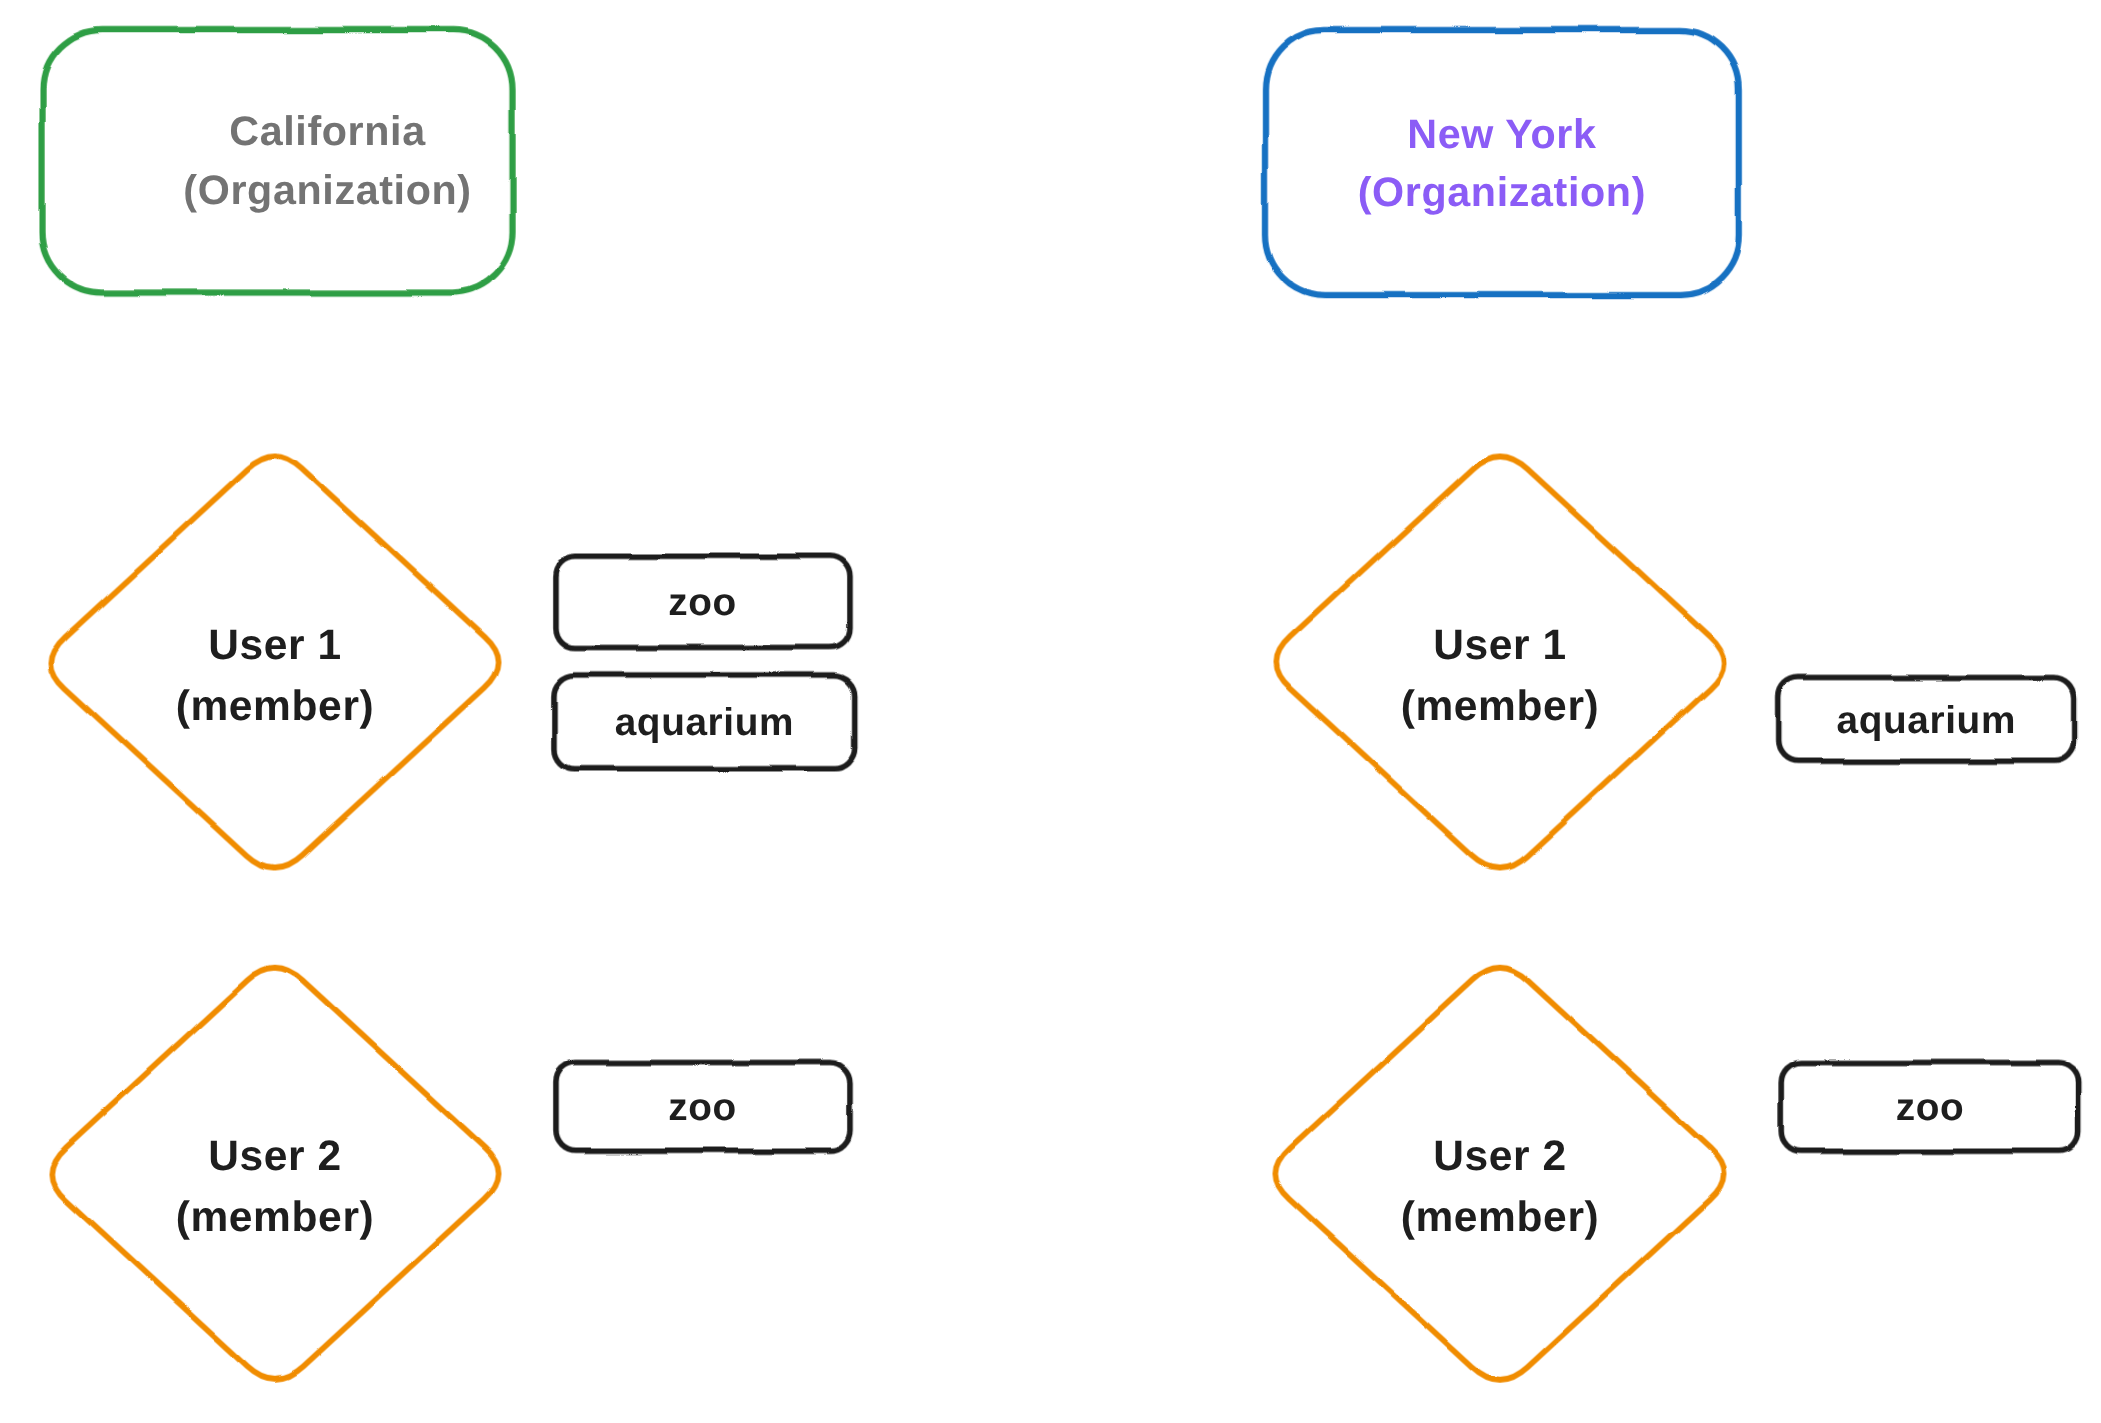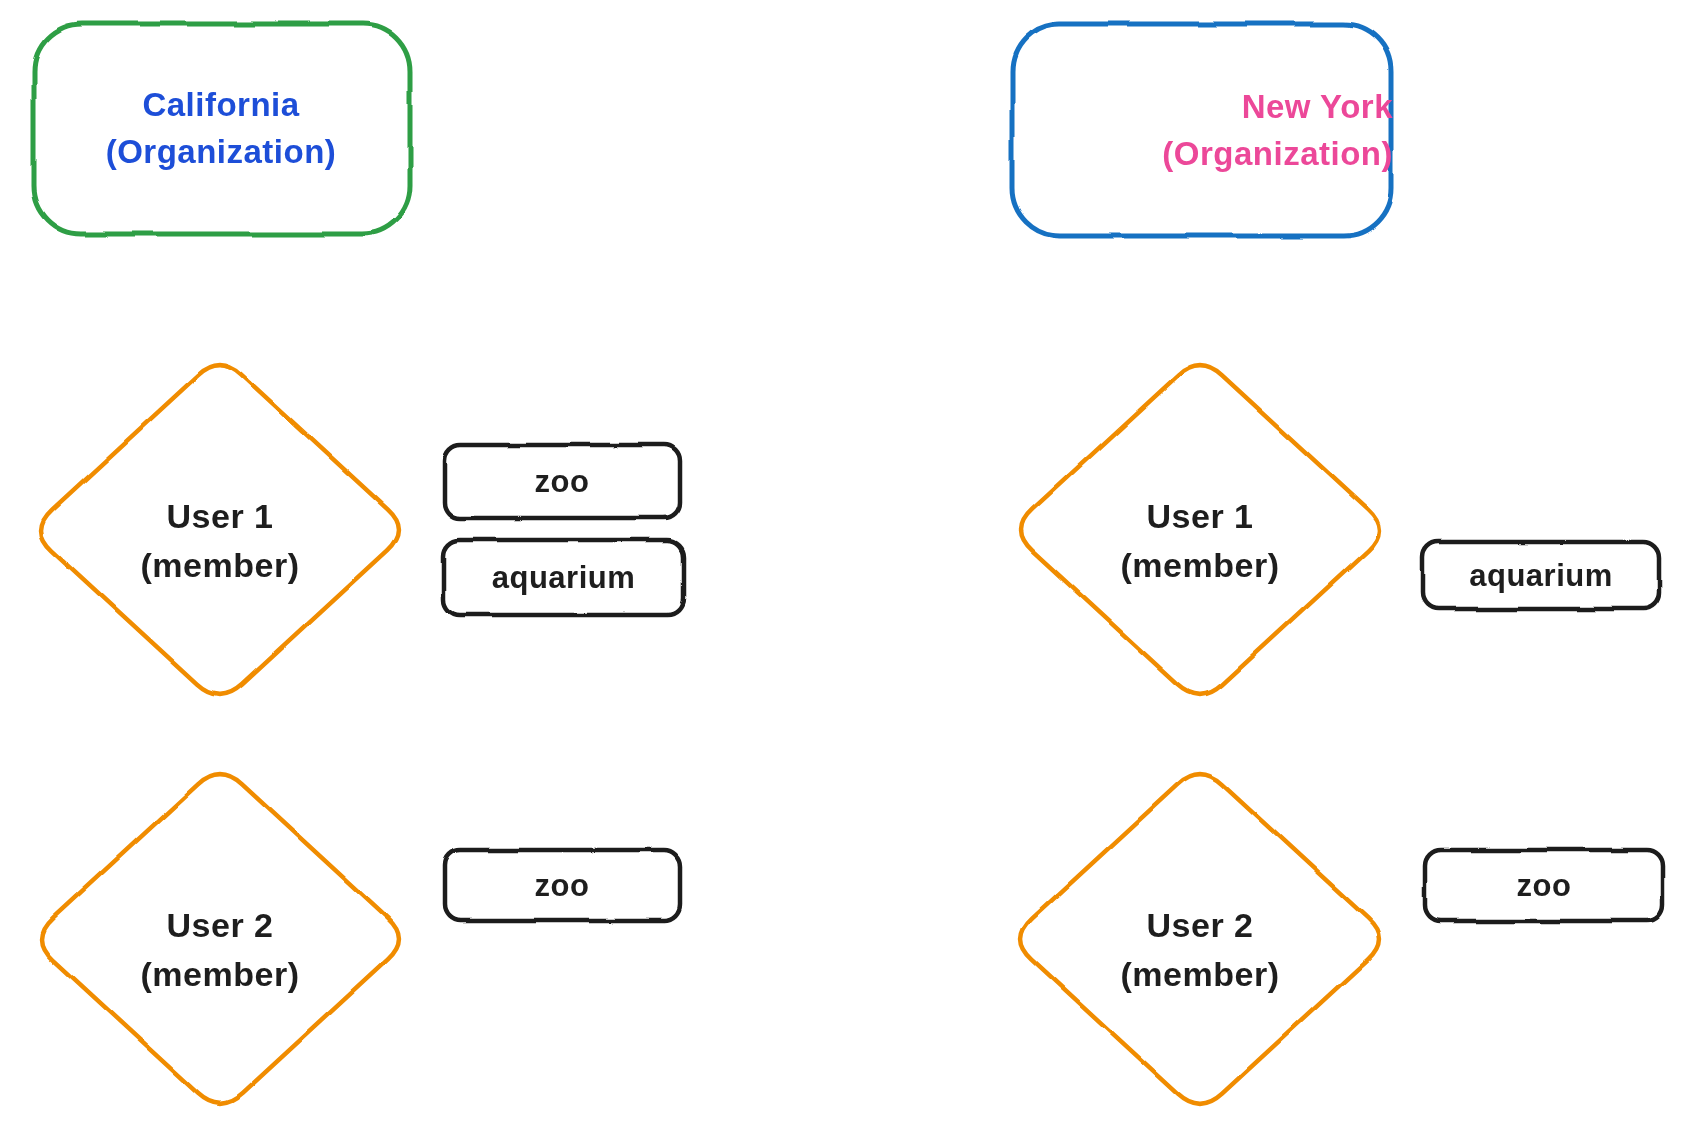--- a/index.html
+++ b/index.html
@@ -19,22 +19,22 @@
     align-items: center;
     justify-content: center;
     text-align: center;
     color: #1e1e1e;
     font-weight: 600;
     letter-spacing: 0.5px;
     pointer-events: none;
     white-space: nowrap;
   }
   .org-label { font-size: 33px; line-height: 47px; padding-bottom: 14px; }
-  .org-label.ca { left: 32px;  top: 22px; width: 378px; height: 212px; color: #1d4ed8; }
-  .org-label.ny { left: 1010px; top: 22px; width: 383px; height: 216px; color: #ec4899; align-items: flex-end; }
+  .org-label.ca { left: 32px;  top: 22px; width: 378px; height: 212px; color: #737373; padding-left: 41px; }
+  .org-label.ny { left: 1010px; top: 22px; width: 383px; height: 216px; color: #8b5cf6; }
   .user-label { font-size: 34px; line-height: 49px; width: 300px; height: 120px; justify-content: flex-end; }
   .user-label.l1 { left: 70px;   top: 470px; }
   .user-label.l2 { left: 70px;   top: 879px; }
   .user-label.r1 { left: 1050px; top: 470px; }
   .user-label.r2 { left: 1050px; top: 879px; }
   .tag-label { font-size: 31px; text-align: center; }
   .tag-label.lz1 { left: 442px;  top: 443px; width: 240px; height: 77px; }
   .tag-label.laq { left: 442px;  top: 538px; width: 243px; height: 79px; }
   .tag-label.lz2 { left: 442px;  top: 848px; width: 240px; height: 75px; }
   .tag-label.raq { left: 1421px; top: 540px; width: 240px; height: 71px; }

